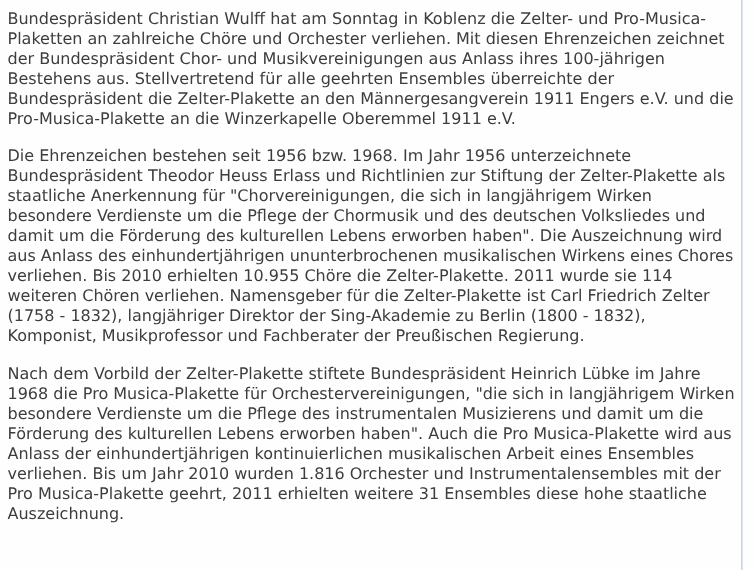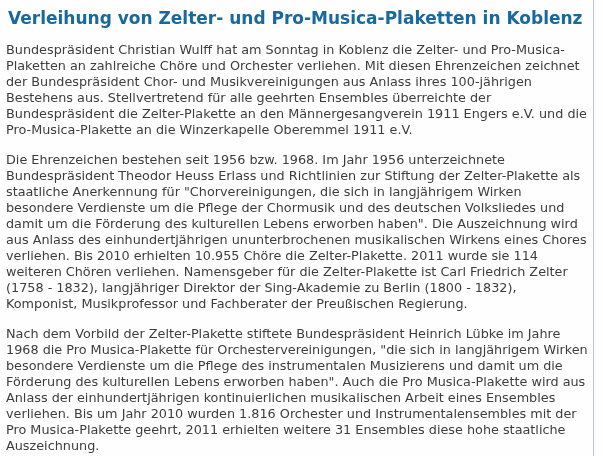--- a/index.html
+++ b/index.html
@@ -40,21 +40,20 @@
     position:absolute;
     left:593px;top:0;
     width:1px;height:456px;
     background:var(--rule-color);
   }
 </style>
 </head>
 <body>
 
 <div class="page">
-  <h1 class="page-title">Verleihung von Zelter- und Pro-Musica-Plaketten in Koblenz</h1>
 
   <div class="article">
     <p>Bundespräsident Christian Wulff hat am Sonntag in Koblenz die Zelter- und Pro-Musica-Plaketten an zahlreiche Chöre und Orchester verliehen. Mit diesen Ehrenzeichen zeichnet der Bundespräsident Chor- und Musikvereinigungen aus Anlass ihres 100-jährigen Bestehens aus. Stellvertretend für alle geehrten Ensembles überreichte der Bundespräsident die Zelter-Plakette an den Männergesangverein 1911 Engers e.V. und die Pro-Musica-Plakette an die Winzerkapelle Oberemmel 1911 e.V.</p>
     <p>Die Ehrenzeichen bestehen seit 1956 bzw. 1968. Im Jahr 1956 unterzeichnete Bundespräsident Theodor Heuss Erlass und Richtlinien zur Stiftung der Zelter-Plakette als staatliche Anerkennung für "Chorvereinigungen, die sich in langjährigem Wirken besondere Verdienste um die Pflege der Chormusik und des deutschen Volksliedes und damit um die Förderung des kulturellen Lebens erworben haben". Die Auszeichnung wird aus Anlass des einhundertjährigen ununterbrochenen musikalischen Wirkens eines Chores verliehen. Bis 2010 erhielten 10.955 Chöre die Zelter-Plakette. 2011 wurde sie 114 weiteren Chören verliehen. Namensgeber für die Zelter-Plakette ist Carl Friedrich Zelter (1758 - 1832), langjähriger Direktor der Sing-Akademie zu Berlin (1800 - 1832), Komponist, Musikprofessor und Fachberater der Preußischen Regierung.</p>
     <p>Nach dem Vorbild der Zelter-Plakette stiftete Bundespräsident Heinrich Lübke im Jahre 1968 die Pro Musica-Plakette für Orchestervereinigungen, "die sich in langjährigem Wirken besondere Verdienste um die Pflege des instrumentalen Musizierens und damit um die Förderung des kulturellen Lebens erworben haben". Auch die Pro Musica-Plakette wird aus Anlass der einhundertjährigen kontinuierlichen musikalischen Arbeit eines Ensembles verliehen. Bis um Jahr 2010 wurden 1.816 Orchester und Instrumentalensembles mit der Pro Musica-Plakette geehrt, 2011 erhielten weitere 31 Ensembles diese hohe staatliche Auszeichnung.</p>
   </div>
 
   <div class="vertical-rule"></div>
 </div>
 

